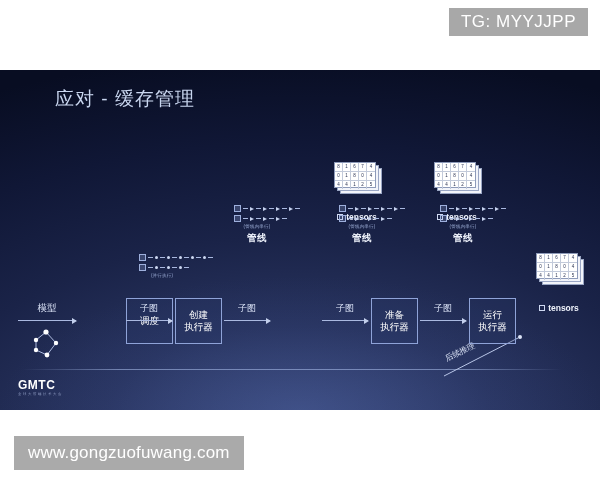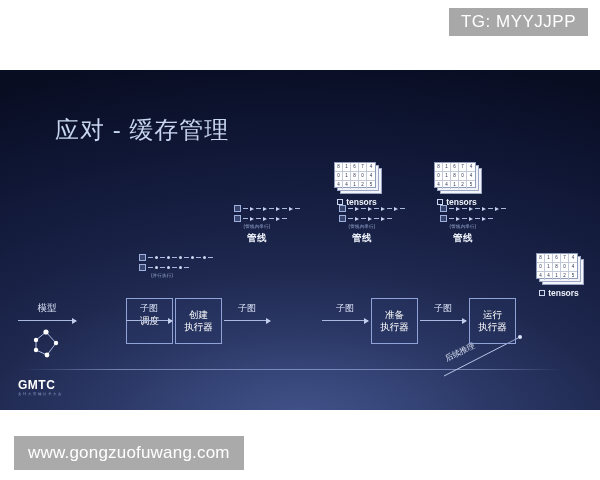--- a/index.html
+++ b/index.html
@@ -31,22 +31,22 @@
     background:
       radial-gradient(ellipse 120% 120% at 50% 115%, #3b4a7e 0%, #2b3763 28%, #1a2348 55%, #101736 78%, #080d22 100%);
     overflow:hidden;
   }
   .slide::after{
     content:"";position:absolute;inset:0;
     background:radial-gradient(ellipse 70% 55% at 50% 100%, rgba(90,115,185,.30) 0%, rgba(60,80,150,.10) 45%, rgba(0,0,0,0) 72%);
     pointer-events:none;
   }
   .slide-title{
-    position:absolute;left:55px;top:44px;
-    color:#c9d6ef;font-size:24px;letter-spacing:1px;
+    position:absolute;left:55px;top:16px;
+    color:#c9d6ef;font-size:19px;letter-spacing:1px;
     z-index:5;
   }
   
   .logo{
     position:absolute;left:18px;bottom:14px;z-index:6;
   }
   .logo-main{
     color:#ffffff;font-weight:bold;font-size:12px;letter-spacing:.5px;line-height:1;
   }
   .logo-sub{
@@ -119,21 +119,21 @@
     position:relative;background:#ffffff;border:1px solid #8d9ab9;
     display:grid;grid-template-columns:repeat(5,1fr);
   }
   .t-cell{
     border-right:1px solid #c2cada;border-bottom:1px solid #c2cada;
     font-size:4.5px;color:#2a3352;display:flex;align-items:center;justify-content:center;
     line-height:1;
   }
   .t-cell:nth-child(5n){border-right:none;}
   .t-label{
-    color:#eef2fb;font-size:8.5px;margin-top:5px;font-weight:bold;
+    color:#eef2fb;font-size:8.5px;margin-top:20px;font-weight:bold;
     display:flex;align-items:center;justify-content:center;gap:3px;
   }
   .t-sq{width:4px;height:4px;border:1px solid #cfd9f2;display:inline-block;}
   
   .buffers{position:absolute;z-index:4;text-align:center;}
   .b-table{border:1px solid #9fadd4;background:rgba(20,28,60,.5);}
   .b-row{
     border-bottom:1px solid #9fadd4;height:9px;
     color:#e6ecfb;font-size:4.5px;display:flex;align-items:center;justify-content:center;
   }

